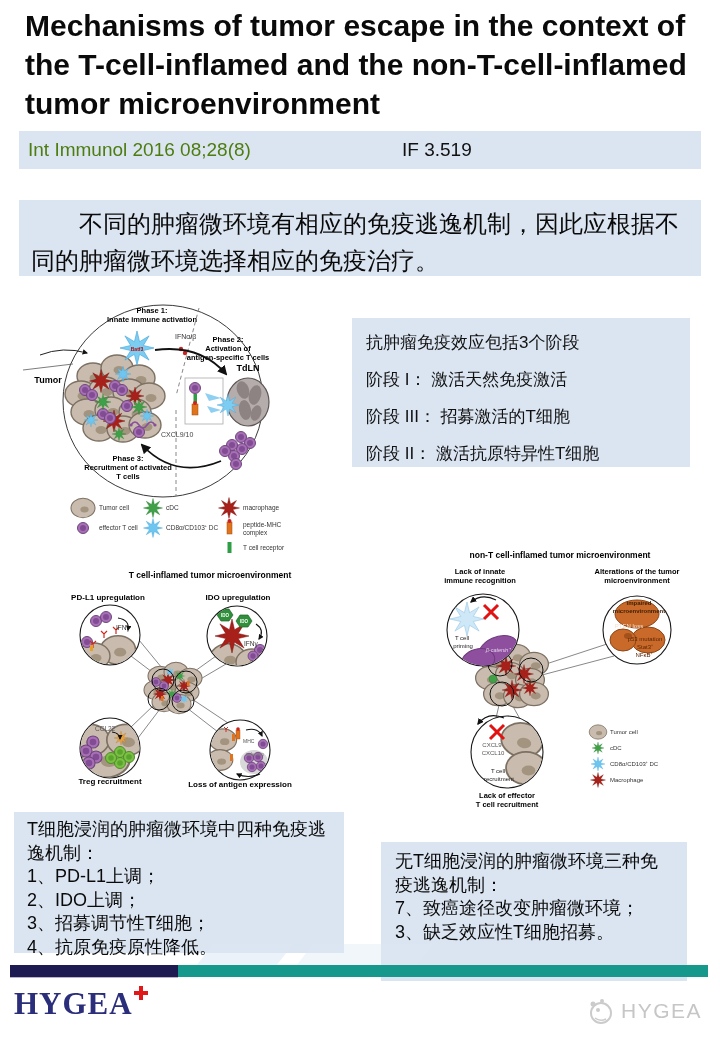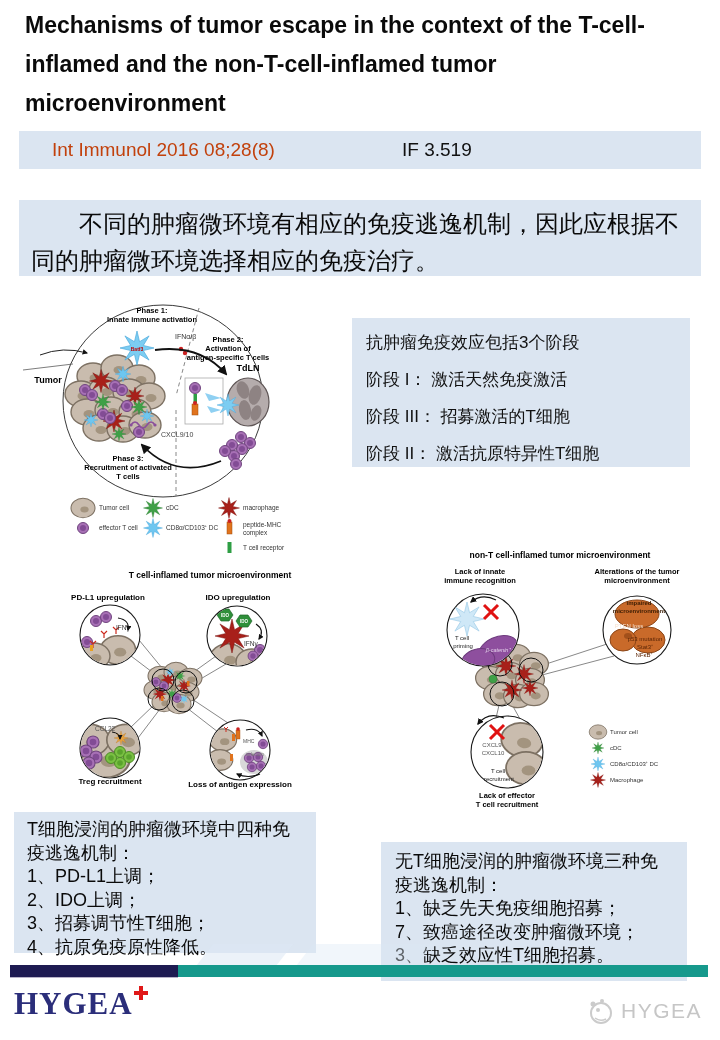--- a/index.html
+++ b/index.html
@@ -2,39 +2,39 @@
 <html><head>
 <meta charset="utf-8">
 <style>
   html,body { margin:0; padding:0; background:#ffffff; }
   body { width:720px; height:1040px; position:relative; overflow:hidden;
          font-family:"Liberation Sans", sans-serif; color:#000; }
 
   .abs { position:absolute; }
 
   
-  .title { left:25px; top:6px; width:676px; font-size:23px; font-weight:bold;
+  .title { left:25px; top:6px; width:676px; font-size:30px; font-weight:bold;
            line-height:39px; color:#0a0a0a; letter-spacing:0px; }
   .citation-bar { left:19px; top:131px; width:682px; height:38px; background:#dbe5f1; }
-  .citation-text { position:absolute; left:9px; top:8px; font-size:19px; color:#c2410c;margin-left:24px; }
+  .citation-text { position:absolute; left:9px; top:8px; font-size:19px; color:#4d7c0f; }
   .if-text { position:absolute; left:352px; top:8px; font-size:19px; color:#111;margin-left:31px; }
 
   
   .summary-box { left:19px; top:200px; width:682px; height:76px; background:#dbe5f1; }
   .summary-text { margin:5px 12px 0 12px; font-size:24px; line-height:37px;
                   text-indent:2em; color:#0a0a0a; }
 
   
   .stages-box { left:352px; top:318px; width:338px; height:149px; background:#dbe5f1;
                 font-size:17px; color:#111; }
   .stages-box .ln { margin:0 0 0 14px; padding-top:13px; line-height:24px; }
 
   
   .mech-box { background:#dbe5f1; font-size:18px; line-height:23.5px; color:#0a0a0a; }
-  .left-mech { left:14px; top:812px; width:302px; height:141px; padding:6px 13px 0 13px;
+  .left-mech { left:14px; top:812px; width:330px; height:141px; padding:6px 13px 0 13px;
                box-sizing:border-box; }
   .right-mech { left:381px; top:812px; width:306px; height:139px; padding:8px 14px 0 14px;
                 box-sizing:border-box;margin-top:30px; }
 
   
   .fig1 { left:15px; top:298px; width:330px; height:258px; }
   .fig2 { left:60px; top:568px; width:300px; height:235px; }
   .fig3 { left:400px; top:548px; width:320px; height:262px; }
   svg text { font-family:"Liberation Sans", sans-serif; }
   .tb { font-weight:bold; }
@@ -467,21 +467,20 @@
 <div class="abs mech-box left-mech">
   <div>T细胞浸润的肿瘤微环境中四种免疫逃逸机制：</div>
   <div>1、PD-L1上调；</div>
   <div>2、IDO上调；</div>
   <div>3、招募调节性T细胞；</div>
   <div>4、抗原免疫原性降低。</div>
 </div>
 
 <div class="abs mech-box right-mech">
   <div>无T细胞浸润的肿瘤微环境三种免疫逃逸机制：</div>
-  <div>1、缺乏先天免疫细胞招募；</div>
   <div>7、致癌途径改变肿瘤微环境；</div>
   <div>3、缺乏效应性T细胞招募。</div>
 </div>
 
 <div class="abs streak s1"></div>
 <div class="abs streak s2"></div>
 <div class="abs bar-navy"></div>
 <div class="abs bar-teal"></div>
 
 <div class="abs logo">

